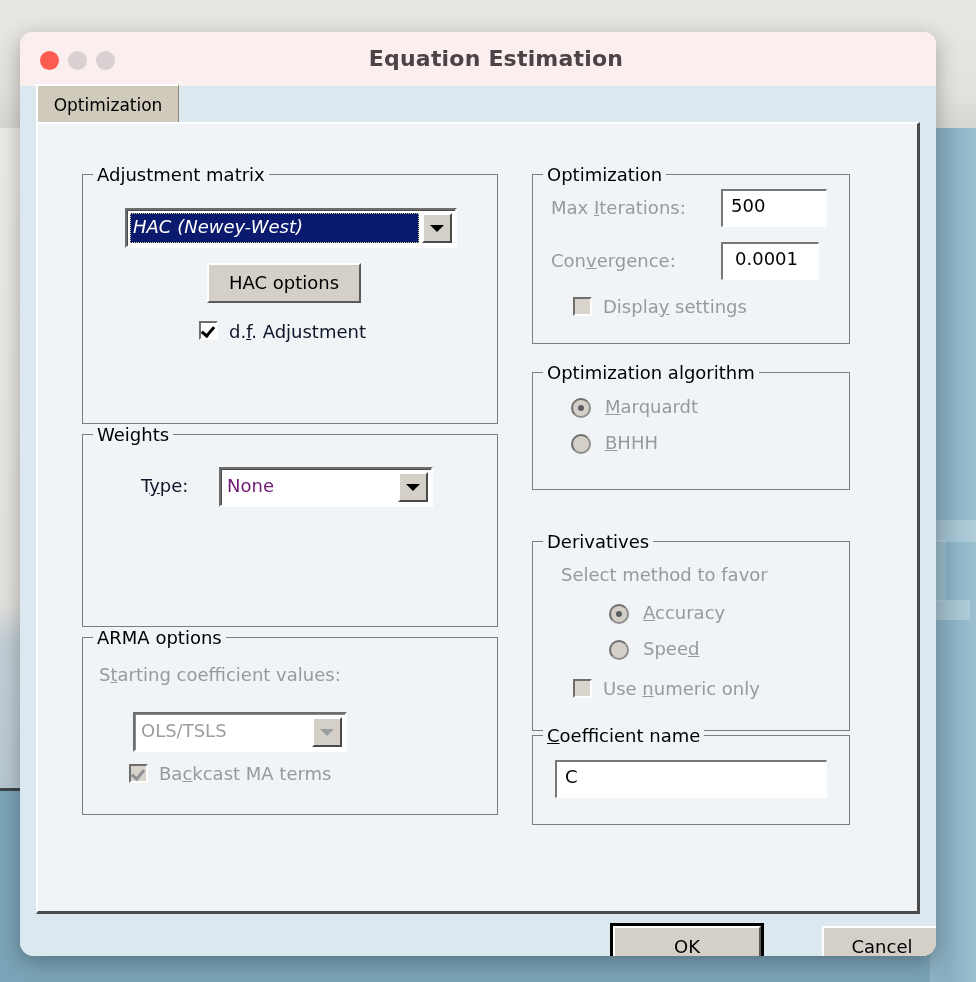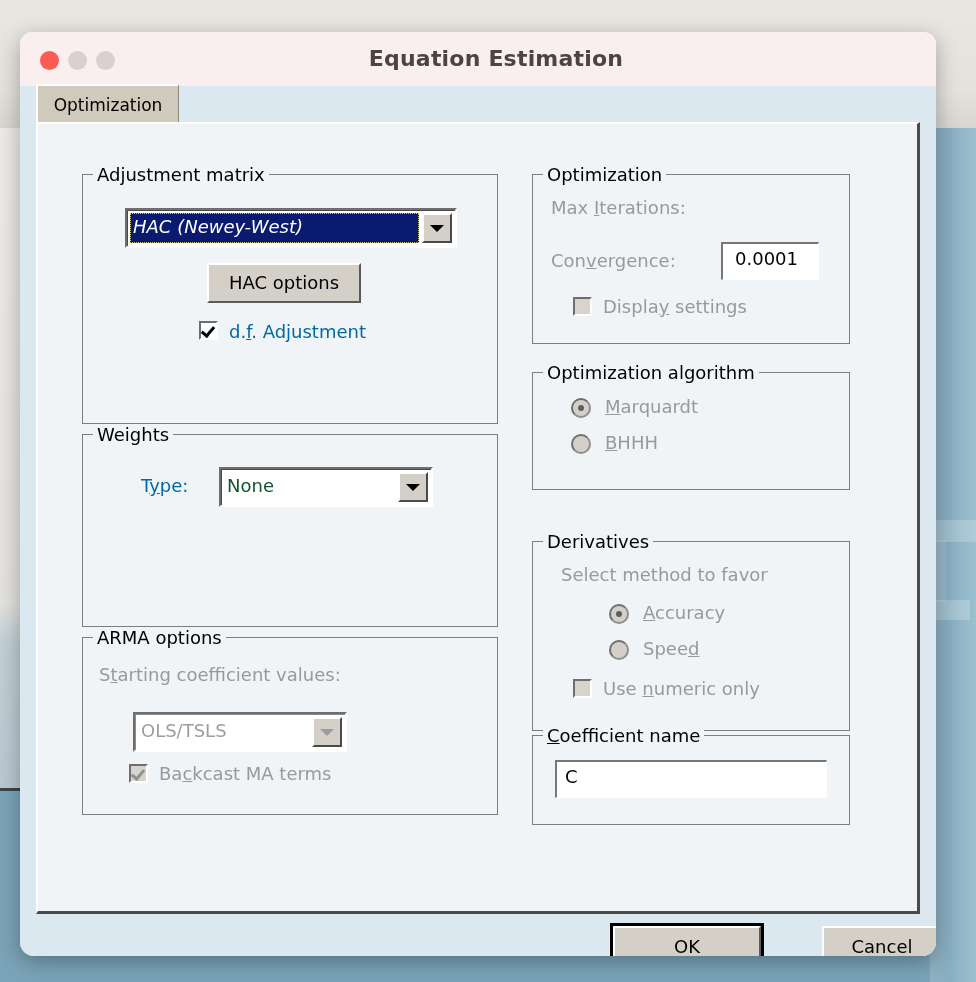--- a/index.html
+++ b/index.html
@@ -159,21 +159,21 @@
     font-size: 18px;
     color: #000;
     white-space: nowrap;
   }
   .legend.dim { color: #8f9396; }
 
   
   .lbl {
     position: absolute;
     font-size: 18px;
-    color: #0369a1;
+    color: #0f172a;
     white-space: nowrap;
   }
   .lbl.dim { color: #969a9d; }
   u { text-decoration: underline; }
 
   
   .textbox {
     position: absolute;
     box-sizing: border-box;
     background: #ffffff;
@@ -196,21 +196,21 @@
     border-top: 2px solid #6e6e6e;
     border-left: 2px solid #6e6e6e;
     border-right: 2px solid #ffffff;
     border-bottom: 2px solid #ffffff;
     box-shadow: 1px 1px 0 0 #4a4a4a inset;
   }
   .combo .combo-text {
     position: absolute;
     left: 3px; top: 3px; right: 36px; bottom: 3px;
     font-size: 18px;
-    color: #14532d;
+    color: #701a75;
     padding: 3px 0 0 3px;
     white-space: nowrap;
     overflow: hidden;
     box-sizing: border-box;
   }
   .combo.selected .combo-text {
     background: #0a1a6e;
     color: #ffffff;
     outline: 1px dotted #cfc98a;
     outline-offset: -1px;
@@ -376,20 +376,21 @@
       </div>
 
       <div class="check dim checked" style="left:46px; top:126px;"></div>
       <div class="lbl dim" style="left:76px; top:125px;">Ba<u>c</u>kcast MA terms</div>
     </div>
 
     <div class="group" style="left:496px; top:52px; width:318px; height:170px;text-decoration:underline;">
       <div class="legend dim" style="color:#000;">Optimization</div>
 
       <div class="lbl dim" style="left:18px; top:22px;">Max <u>I</u>terations:</div>
+      <div class="textbox" style="left:188px; top:14px; width:106px; height:38px;">500</div>
 
       <div class="lbl dim" style="left:18px; top:75px;">Con<u>v</u>ergence:</div>
       <div class="textbox" style="left:188px; top:67px; width:98px; height:38px;padding-left:12px;">0.0001</div>
 
       <div class="check dim" style="left:40px; top:122px;"></div>
       <div class="lbl dim" style="left:70px; top:121px;">Displa<u>y</u> settings</div>
     </div>
 
     <div class="group" style="left:496px; top:250px; width:318px; height:118px;">
       <div class="legend">Optimization algorithm</div>

